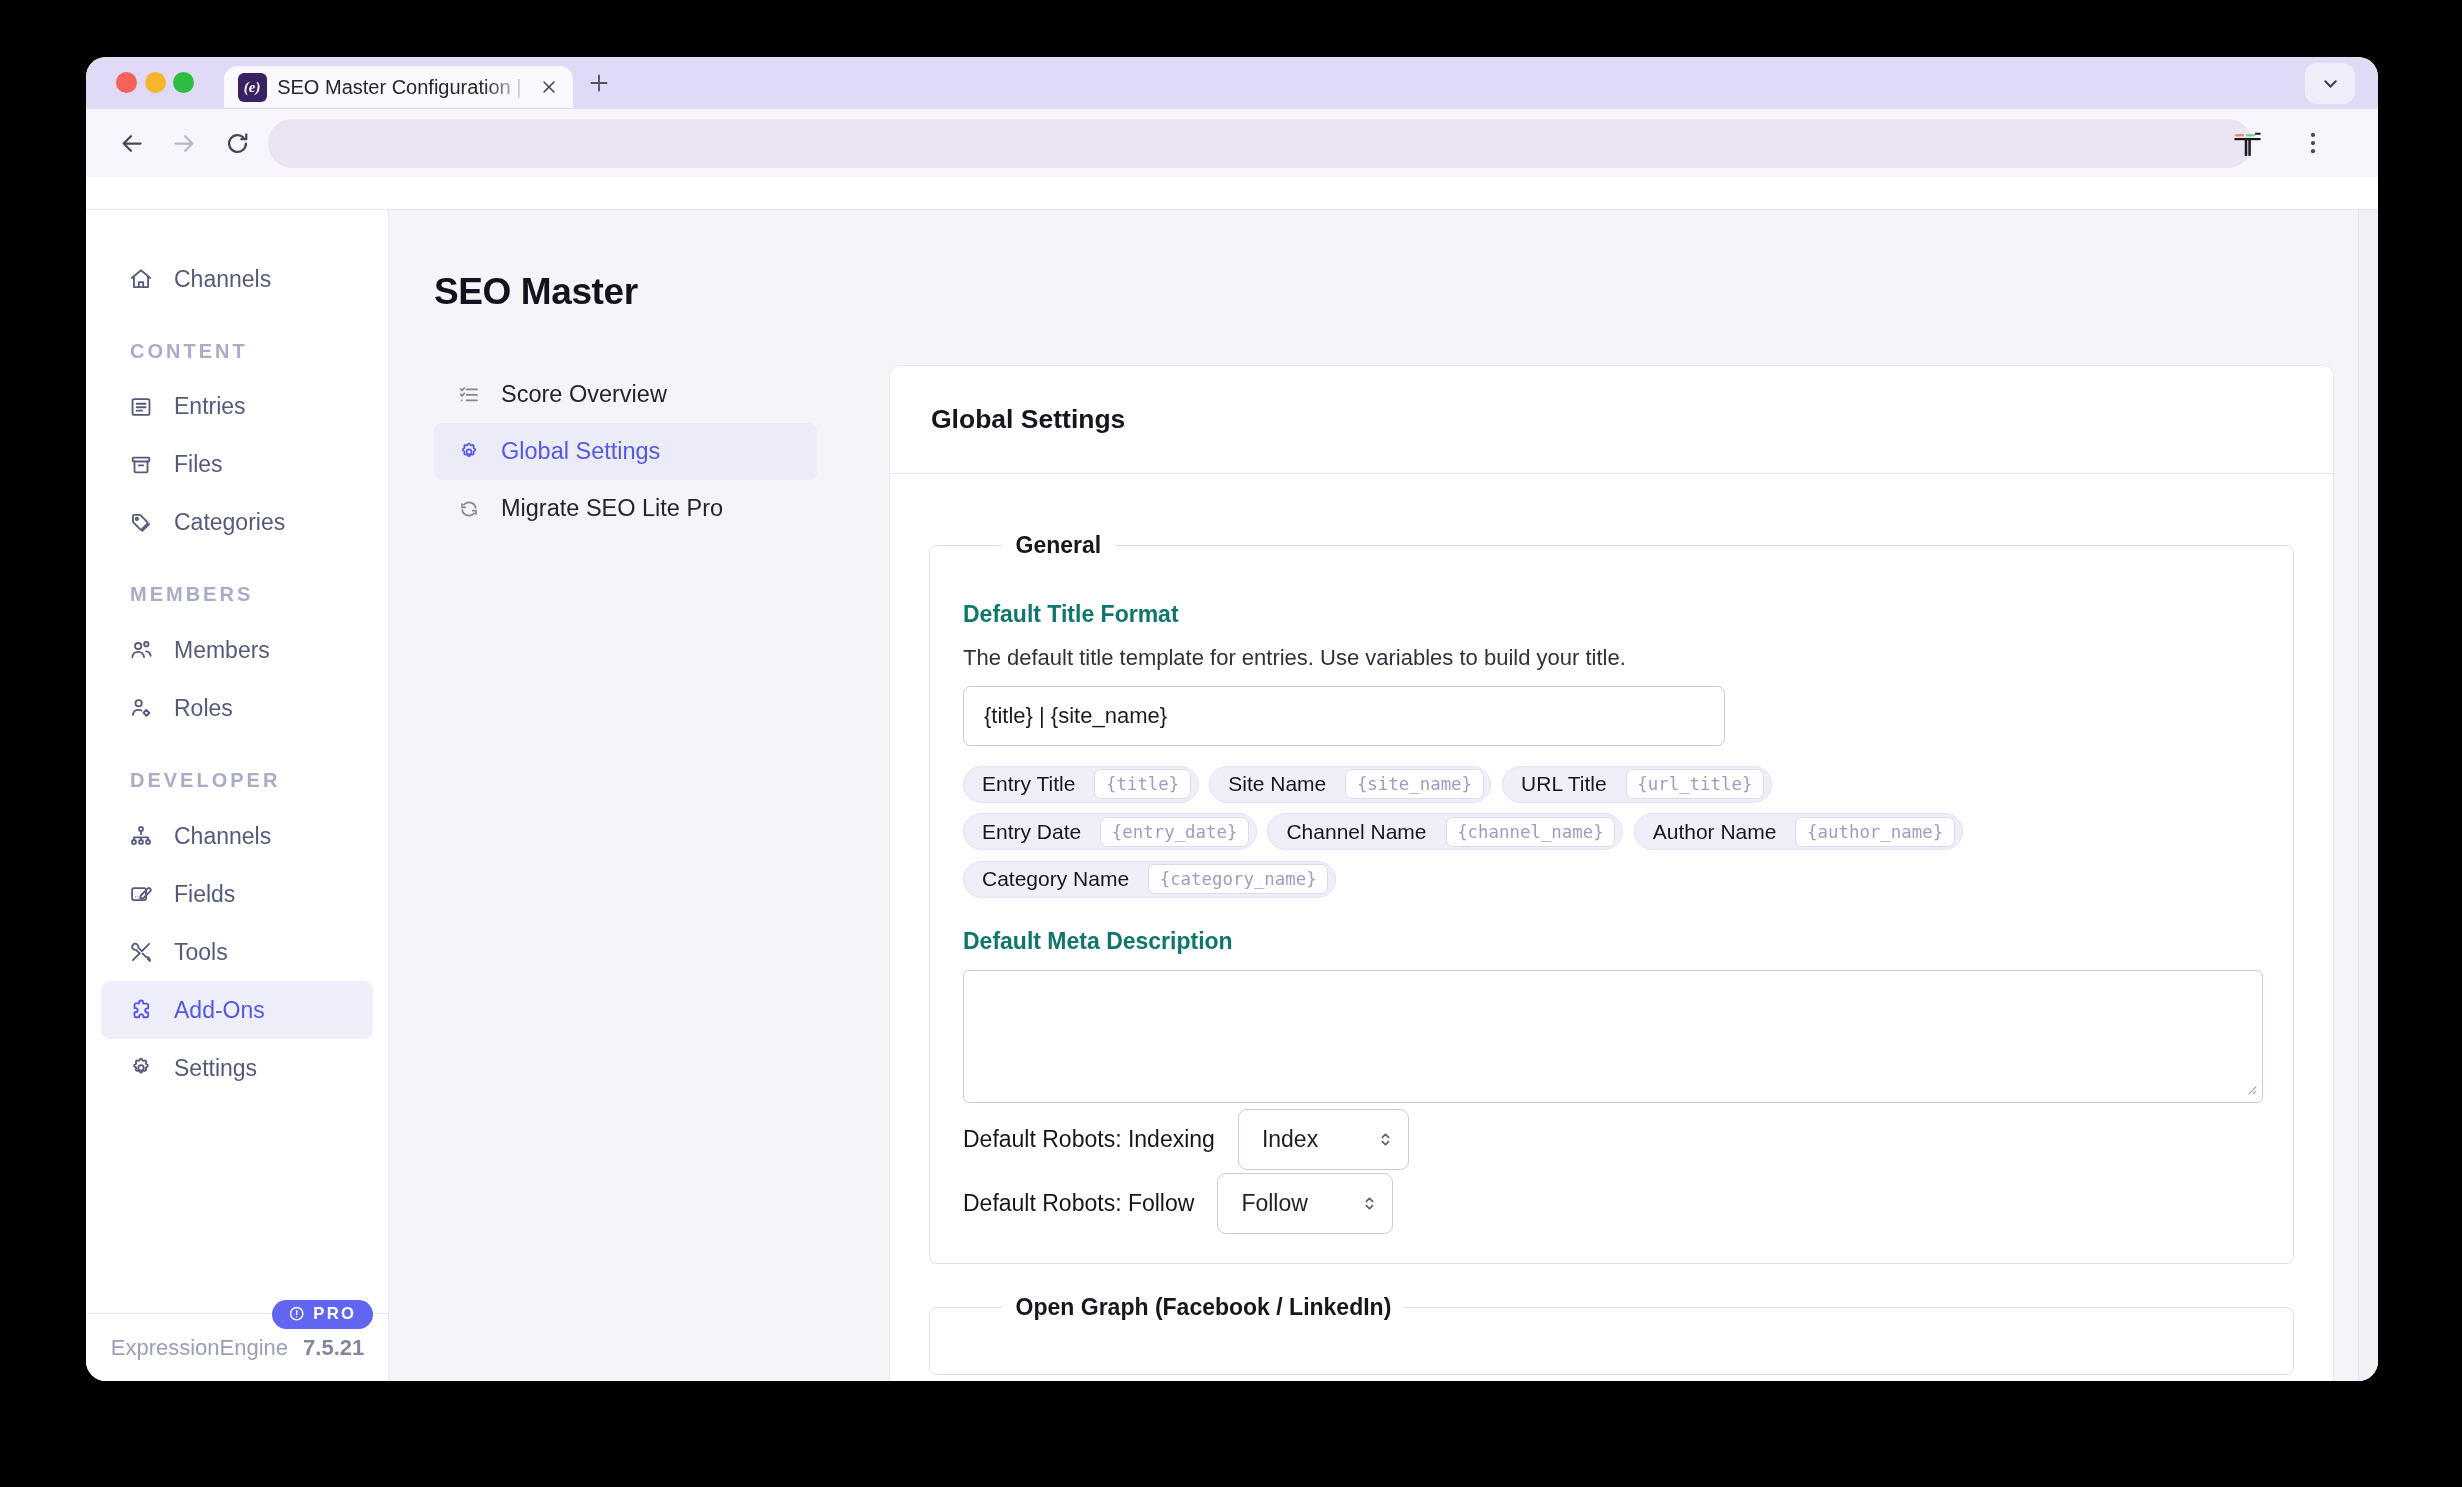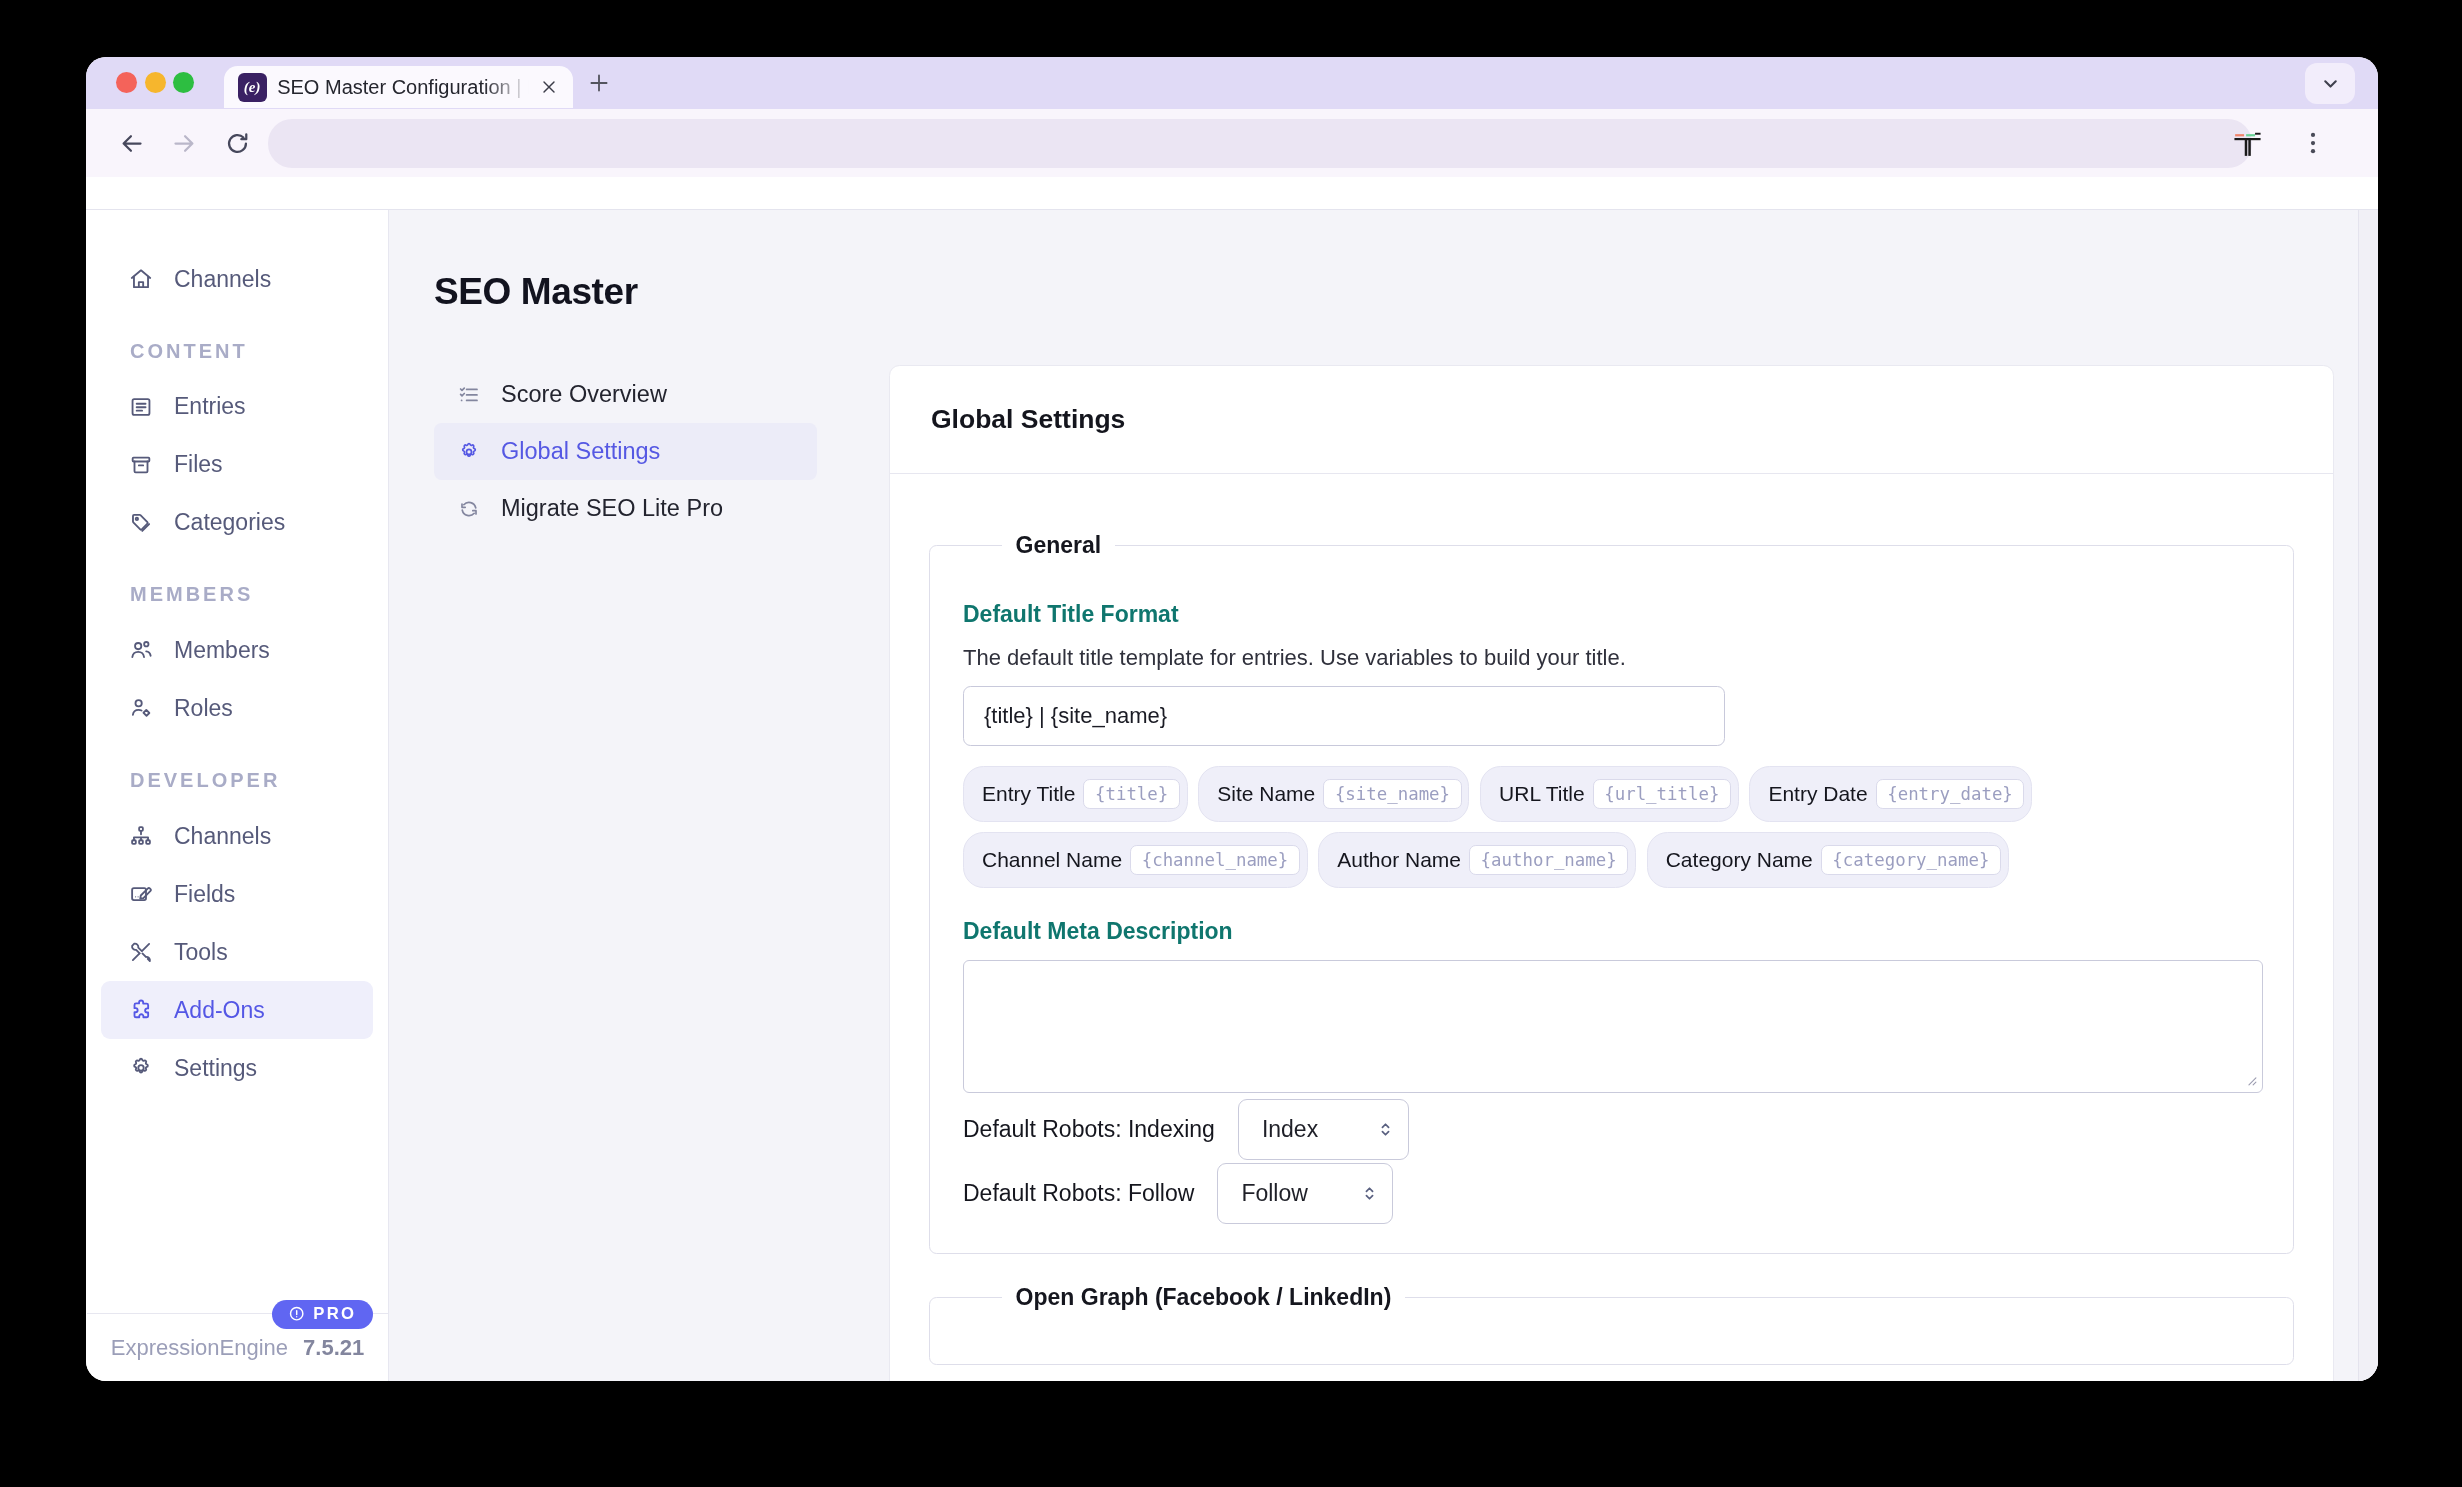--- a/index.html
+++ b/index.html
@@ -64,21 +64,21 @@
 
   fieldset { border:1.1px solid #DEDEEA; border-radius:7.6px; padding:42px 30px 29px 33px; }
   fieldset.general { margin-top:58px; }
   fieldset.og { margin-top:30px; padding:33px 30px 20px 33px; }
   legend { margin-left:39px; padding:0 13.6px; font-size:23px; font-weight:700; color:#15161E; }
 
   .field-label { font-size:23px; font-weight:600; color:#0f766e; }
   .field-help { font-size:22px; color:#30313C; margin-top:16.7px; }
   .title-input { display:block; margin-top:15px; width:762px; height:60px; border:1.1px solid #C8C9DB; border-radius:7.6px; padding:0 20px; font-size:22px; color:#1A1B24; background:#fff; font-family:"Liberation Sans", sans-serif; outline:none; }
   .chips { margin-top:20px; display:flex; flex-wrap:wrap; gap:10.6px; max-width:1077px; }
-  .chip { height:56px; border-radius:20.5px; background:#EFEFF9; border:0.8px solid #E3E3F1; display:flex; align-items:center; gap:8px; padding:0 6.8px 0 18px; }
+  .chip { height:37px; border-radius:20.5px; background:#EFEFF9; border:0.8px solid #E3E3F1; display:flex; align-items:center; gap:19px; padding:0 6.8px 0 18px; }
   .chip-label { font-size:21px; color:#15161E; font-weight:500; }
   .chip-code { height:30px; border-radius:6.8px; background:#fff; border:0.8px solid #DADAEB; display:flex; align-items:center; padding:0 10.6px; font-family:"DejaVu Sans Mono", monospace; font-size:17.4px; color:#9B9EC0; }
   .mt40 { margin-top:30px; }
   .meta-textarea-wrap { position:relative; margin-top:15px; }
   .meta-textarea { display:block; width:100%; height:133px; border:1.1px solid #C9CADB; border-radius:6px; background:#fff; resize:none; outline:none; font-family:"Liberation Sans", sans-serif; font-size:22px; padding:12px 16.7px; color:#1A1B24; }
   .resize-grip { position:absolute; right:4.5px; bottom:6px; color:#9B9CB0; }
 
   .robots-row { display:flex; align-items:center; gap:23px; margin-top:6px; }
   .robots-row.second { margin-top:3px; }
   .robots-label { font-size:23px; color:#15161E; font-weight:500; }

